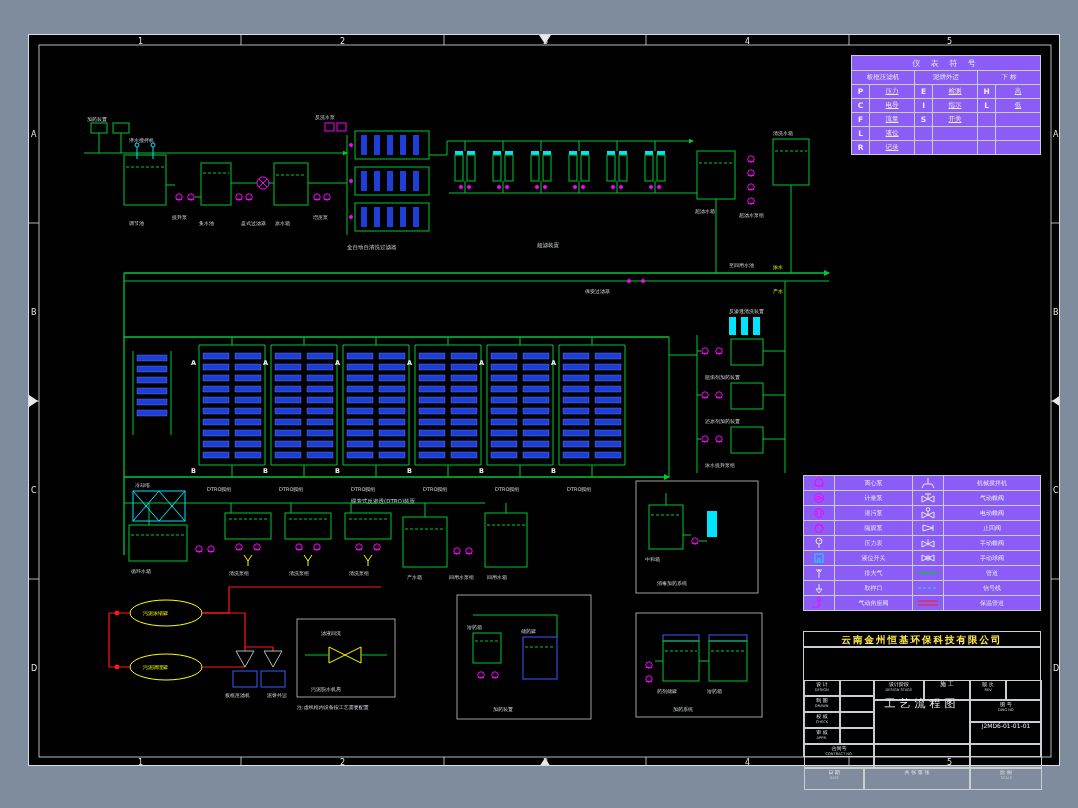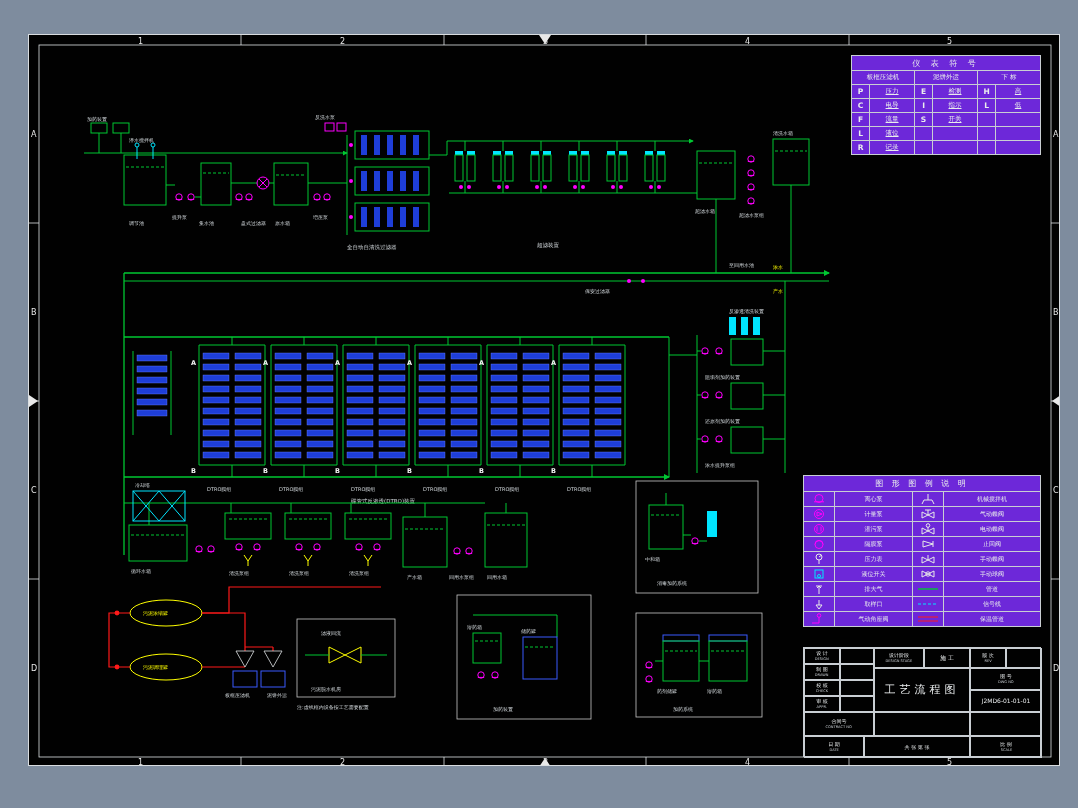--- a/index.html
+++ b/index.html
@@ -8,21 +8,21 @@
     background:#7e8c9e;
     font-family:"DejaVu Sans","Liberation Sans",sans-serif;
   }
   .sheet{
     position:absolute;left:28px;top:34px;width:1032px;height:732px;
     background:#010101;border:1px solid #d9dde0;box-sizing:border-box;
   }
   .sheet > svg.base{position:absolute;left:0;top:0;z-index:1;}
   .overlay{position:absolute;z-index:2;color:#e9eced;}
   
-  table{border-collapse:collapse;background:#6d28d9;}
+  table{border-collapse:collapse;background:#8b5cf6;}
   .inst td, .lg td{border:1px solid #c9ced3;color:#e9eced;text-align:center;padding:0 1px;}
   .inst td{font-size:6.5px;height:13px;}
   .inst td.t{font-size:8px;letter-spacing:4px;height:14px;}
   .inst td.lt{font-size:7.5px;font-weight:bold;width:16px;}
   .inst td.mn{width:45px;text-decoration:underline;}
   .lg td{font-size:6px;height:14px;}
   .lg td.t{font-size:8px;letter-spacing:3px;height:15px;}
   .lg td.sym{width:28px;}
   .lg td.nm1{width:80px;}
   .lg td.nm2{width:100px;}
@@ -37,22 +37,22 @@
     left:774px;top:596px;width:238px;height:16px;line-height:16px;
     border:1px solid #c9ced3;box-sizing:border-box;text-align:center;
     color:#ffe94a;font-size:9.5px;font-weight:bold;letter-spacing:2px;
   }
   .tblock{
     left:774px;top:612px;width:238px;height:110px;
     border:1px solid #c9ced3;box-sizing:border-box;
   }
   .tblock .cell{
     position:absolute;border:0.5px solid #c9ced3;box-sizing:border-box;
-    display:flex;flex-direction:column;align-items:center;justify-content:center;
-    font-size:5px;line-height:6px;text-align:center;color:#e9eced;
+    display:flex;flex-direction:column;align-items:center;justify-content:flex-start;
+    font-size:5px;line-height:6px;text-align:center;color:#e9eced;margin-top:32px;
   }
   .tblock .en{font-size:4px;color:#c9ced3;transform:scale(0.9);}
   .tblock .big{font-size:11px;letter-spacing:4px;}
   .tblock .val{font-size:6px;}
   
   .gp{stroke:#00c832;stroke-width:1;fill:none;}
   .gpt{stroke:#00c832;stroke-width:1.3;fill:none;}
   .dash{stroke-dasharray:3,2;}
   .mg{stroke:#ff00ff;stroke-width:1;fill:none;}
   .mgf{fill:#ff00ff;}
@@ -501,23 +501,20 @@
       <td class="lt"></td>
           <td class="mn"></td>
       <td class="lt"></td>
           <td class="mn"></td>
     </tr>
   </tbody>
     </table>
 
   <table class="lg overlay" style="left:774px;top:440px;width:238px;">
     <tbody>
-        <tr>
-          <td class="t" colspan="4">图 形 图 例 说 明</td>
-        </tr>
     <tr>
       <td class="sym">
             <svg viewBox="0 0 24 12">
               <circle cx="12" cy="5.5" r="4" class="m"></circle>
               <line x1="7" y1="8.8" x2="17" y2="8.8" class="m"></line>
             </svg>
           </td>
       <td class="nm1">离心泵</td>
       <td class="sym">
             <svg viewBox="0 0 24 12">
@@ -643,20 +640,21 @@
             <svg viewBox="0 0 24 12">
               <line x1="2" y1="4" x2="22" y2="4" class="r"></line>
               <line x1="2" y1="8" x2="22" y2="8" class="r"></line>
             </svg>
           </td>
       <td class="nm2">保温管道</td>
     </tr>
   </tbody>
     </table>
 
+  <div class="overlay company">云南金州恒基环保科技有限公司</div>
 
   <div class="overlay tblock">
     <div class="cell" style="left:0;top:0;width:36px;height:16px;">
       <span>设 计</span>
         <span class="en">DESIGN</span>
     </div>
     <div class="cell" style="left:0;top:16px;width:36px;height:16px;">
       <span>制 图</span>
         <span class="en">DRAWN</span>
     </div>

